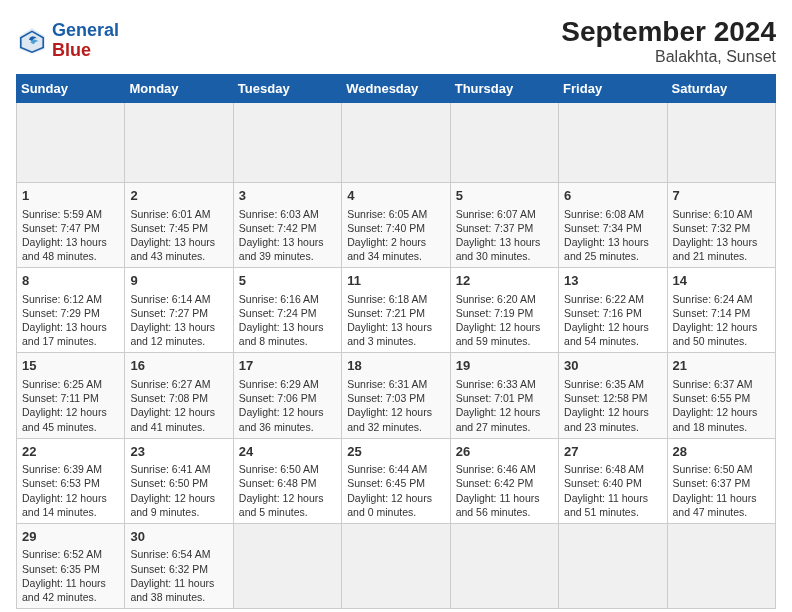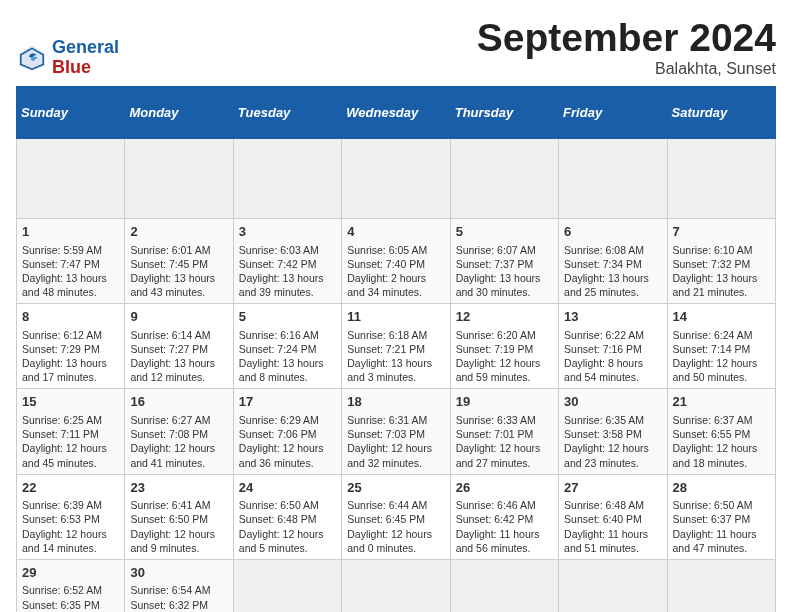--- a/index.html
+++ b/index.html
@@ -8,21 +8,21 @@
       background: #fff;
       width: 792px;
       height: 612px;
       overflow: hidden;
     }
     .container {
       padding: 16px 16px 8px 16px;
     }
     .header-row {
       display: flex;
-      align-items: flex-end;
+      align-items: center;
       justify-content: space-between;
       margin-bottom: 8px;
     }
     .logo {
       display: flex;
       align-items: center;
       gap: 4px;
     }
     .logo-text {
       font-size: 18px;
@@ -34,42 +34,41 @@
       color: #1a5ea8;
     }
     .logo-icon {
       width: 32px;
       height: 32px;
     }
     .title-block {
       text-align: right;
     }
     .month-title {
-      font-size: 39px;
+      font-size: 28px;
       font-weight: bold;
       color: #222;
     }
     .location {
       font-size: 16px;
       color: #444;
     }
     table {
       width: 100%;
       border-collapse: collapse;
       font-size: 10.5px;
     }
     thead th {
       background-color: #1a5ea8;
       color: #fff;
-      padding: 18px 4px;
+      padding: 6px 4px;
       text-align: left;
       font-size: 13px;
       font-weight: bold;
       border: 1px solid #1a5ea8;
-      font-style: italic;
     }
     td {
       vertical-align: top;
       padding: 4px 5px;
       border: 1px solid #ccc;
       width: calc(100% / 7);
       height: 80px;
       line-height: 1.35;
       color: #333;
     }
@@ -142,30 +141,30 @@
           <td><span class="day-num">5</span><span>Sunrise: 6:07 AM</span><br><span>Sunset: 7:37 PM</span><br><span>Daylight: 13 hours and 30 minutes.</span></td>
           <td><span class="day-num">6</span><span>Sunrise: 6:08 AM</span><br><span>Sunset: 7:34 PM</span><br><span>Daylight: 13 hours and 25 minutes.</span></td>
           <td><span class="day-num">7</span><span>Sunrise: 6:10 AM</span><br><span>Sunset: 7:32 PM</span><br><span>Daylight: 13 hours and 21 minutes.</span></td>
         </tr>
         <tr>
           <td><span class="day-num">8</span><span>Sunrise: 6:12 AM</span><br><span>Sunset: 7:29 PM</span><br><span>Daylight: 13 hours and 17 minutes.</span></td>
           <td><span class="day-num">9</span><span>Sunrise: 6:14 AM</span><br><span>Sunset: 7:27 PM</span><br><span>Daylight: 13 hours and 12 minutes.</span></td>
           <td><span class="day-num">5</span><span>Sunrise: 6:16 AM</span><br><span>Sunset: 7:24 PM</span><br><span>Daylight: 13 hours and 8 minutes.</span></td>
           <td><span class="day-num">11</span><span>Sunrise: 6:18 AM</span><br><span>Sunset: 7:21 PM</span><br><span>Daylight: 13 hours and 3 minutes.</span></td>
           <td><span class="day-num">12</span><span>Sunrise: 6:20 AM</span><br><span>Sunset: 7:19 PM</span><br><span>Daylight: 12 hours and 59 minutes.</span></td>
-          <td><span class="day-num">13</span><span>Sunrise: 6:22 AM</span><br><span>Sunset: 7:16 PM</span><br><span>Daylight: 8 hours and 54 minutes.</span></td>
+          <td><span class="day-num">13</span><span>Sunrise: 6:22 AM</span><br><span>Sunset: 7:16 PM</span><br><span>Daylight: 12 hours and 54 minutes.</span></td>
           <td><span class="day-num">14</span><span>Sunrise: 6:24 AM</span><br><span>Sunset: 7:14 PM</span><br><span>Daylight: 12 hours and 50 minutes.</span></td>
         </tr>
         <tr>
           <td><span class="day-num">15</span><span>Sunrise: 6:25 AM</span><br><span>Sunset: 7:11 PM</span><br><span>Daylight: 12 hours and 45 minutes.</span></td>
           <td><span class="day-num">16</span><span>Sunrise: 6:27 AM</span><br><span>Sunset: 7:08 PM</span><br><span>Daylight: 12 hours and 41 minutes.</span></td>
           <td><span class="day-num">17</span><span>Sunrise: 6:29 AM</span><br><span>Sunset: 7:06 PM</span><br><span>Daylight: 12 hours and 36 minutes.</span></td>
           <td><span class="day-num">18</span><span>Sunrise: 6:31 AM</span><br><span>Sunset: 7:03 PM</span><br><span>Daylight: 12 hours and 32 minutes.</span></td>
           <td><span class="day-num">19</span><span>Sunrise: 6:33 AM</span><br><span>Sunset: 7:01 PM</span><br><span>Daylight: 12 hours and 27 minutes.</span></td>
-          <td><span class="day-num">30</span><span>Sunrise: 6:35 AM</span><br><span>Sunset: 3:58 PM</span><br><span>Daylight: 12 hours and 23 minutes.</span></td>
+          <td><span class="day-num">30</span><span>Sunrise: 6:35 AM</span><br><span>Sunset: 12:58 PM</span><br><span>Daylight: 12 hours and 23 minutes.</span></td>
           <td><span class="day-num">21</span><span>Sunrise: 6:37 AM</span><br><span>Sunset: 6:55 PM</span><br><span>Daylight: 12 hours and 18 minutes.</span></td>
         </tr>
         <tr>
           <td><span class="day-num">22</span><span>Sunrise: 6:39 AM</span><br><span>Sunset: 6:53 PM</span><br><span>Daylight: 12 hours and 14 minutes.</span></td>
           <td><span class="day-num">23</span><span>Sunrise: 6:41 AM</span><br><span>Sunset: 6:50 PM</span><br><span>Daylight: 12 hours and 9 minutes.</span></td>
           <td><span class="day-num">24</span><span>Sunrise: 6:50 AM</span><br><span>Sunset: 6:48 PM</span><br><span>Daylight: 12 hours and 5 minutes.</span></td>
           <td><span class="day-num">25</span><span>Sunrise: 6:44 AM</span><br><span>Sunset: 6:45 PM</span><br><span>Daylight: 12 hours and 0 minutes.</span></td>
           <td><span class="day-num">26</span><span>Sunrise: 6:46 AM</span><br><span>Sunset: 6:42 PM</span><br><span>Daylight: 11 hours and 56 minutes.</span></td>
           <td><span class="day-num">27</span><span>Sunrise: 6:48 AM</span><br><span>Sunset: 6:40 PM</span><br><span>Daylight: 11 hours and 51 minutes.</span></td>
           <td><span class="day-num">28</span><span>Sunrise: 6:50 AM</span><br><span>Sunset: 6:37 PM</span><br><span>Daylight: 11 hours and 47 minutes.</span></td>

